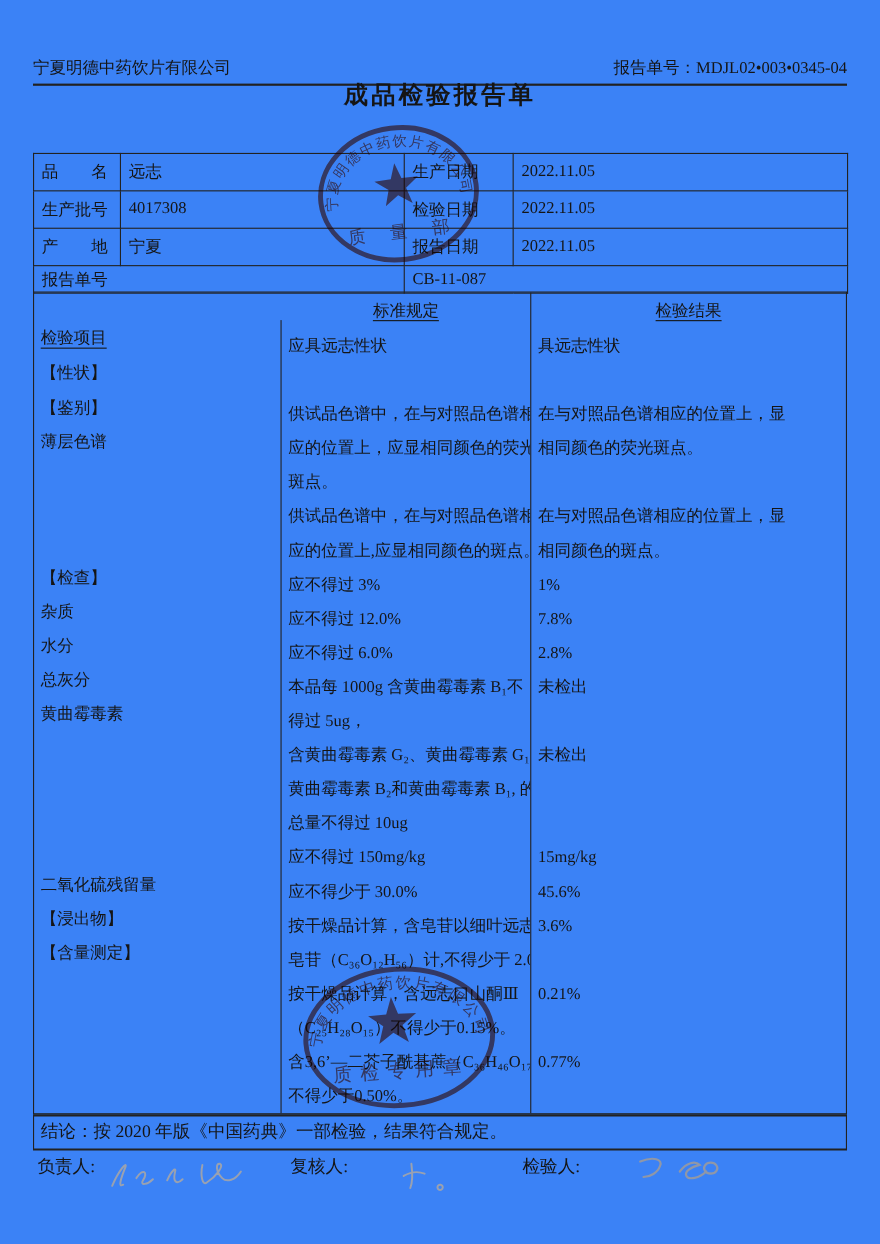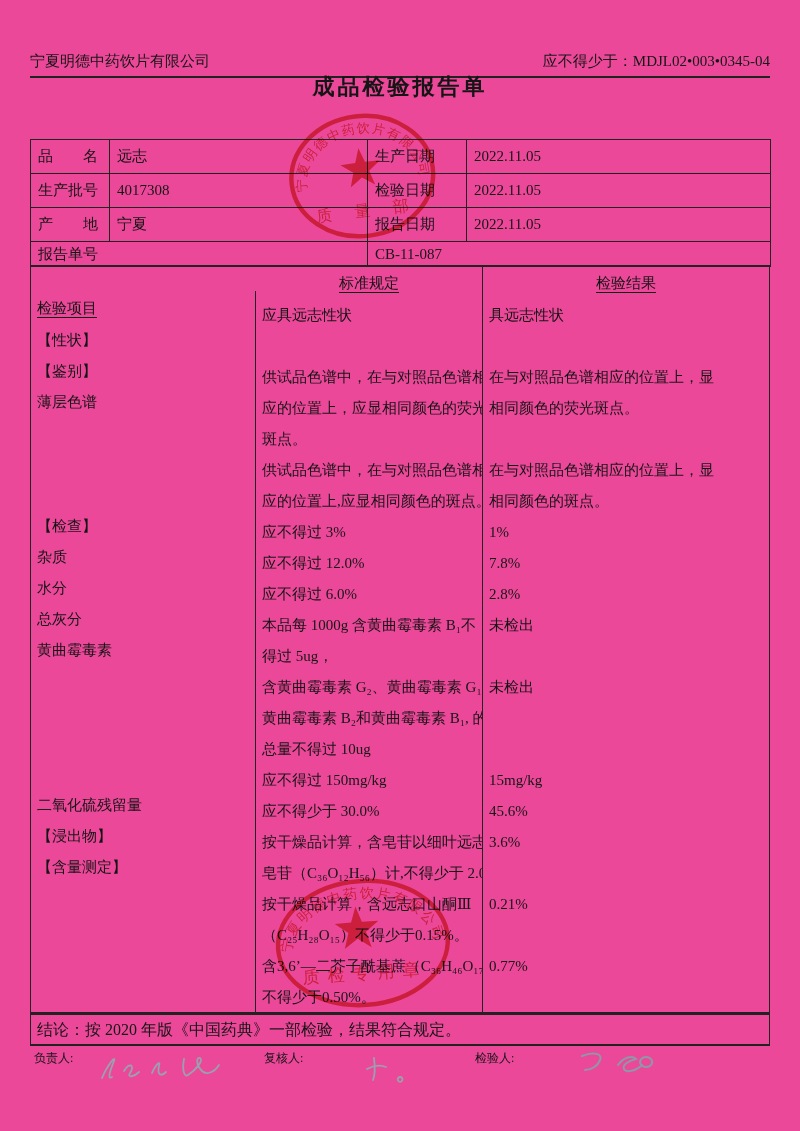--- a/index.html
+++ b/index.html
@@ -1,17 +1,17 @@
 <!DOCTYPE html>
 <html><head>
 <meta charset="utf-8">
 <style>
   html,body { margin:0; padding:0; }
   .page {
-    position:relative; width:800px; height:1131px; background:#ec4899;
+    position:relative; width:800px; height:1131px; background:#3b82f6;
     font-family:"Liberation Serif","DejaVu Serif",serif; color:#151515;
     overflow:hidden;
   }
   
   .doc-header {
     position:absolute; left:30px; top:52px; width:740px;
     display:flex; justify-content:space-between; font-size:15px;
   }
   .header-rule {
     position:absolute; left:30px; top:76px; width:740px;
@@ -48,40 +48,40 @@
     height:31px; line-height:31px; white-space:pre; padding:0 6px; overflow:hidden;
   }
   
   .conclusion {
     position:absolute; left:30px; top:1013px; width:740px; height:33px;
     border:1px solid #222; border-top:2px solid #222; border-bottom:2px solid #222;
     box-sizing:border-box; line-height:29px; padding-left:6px; font-size:16px;
     white-space:pre;
   }
   
-  .sig-row { position:absolute; left:30px; top:1050px; width:740px; height:40px; font-size:12px; }
+  .sig-row { position:absolute; left:30px; top:1050px; width:740px; height:40px; font-size:16px; }
   .sig-label { position:absolute; top:0; white-space:pre; }
   .lbl-owner { left:4px; }
   .lbl-reviewer { left:234px; }
   .lbl-inspector { left:445px; }
   .sig-svg { position:absolute; }
   
   .stamp { position:absolute; mix-blend-mode:multiply; opacity:0.8; }
   .stamp-top { left:285px; top:108px; transform:rotate(-7deg); }
   .stamp-bottom { left:272px; top:875px; transform:rotate(-4deg); }
   .stamp text { font-family:"Liberation Sans","DejaVu Sans",sans-serif; }
 </style>
 </head>
 <body>
 
 <div class="page">
 
   <div class="doc-header">
     <span>宁夏明德中药饮片有限公司</span>
-    <span><span>应不得少于：</span><span>MDJL02•003•0345-04</span></span>
+    <span><span>报告单号：</span><span>MDJL02•003•0345-04</span></span>
   </div>
   <div class="header-rule"></div>
   <div class="doc-title">成品检验报告单</div>
 
   <table class="info-table">
     <colgroup>
         <col style="width:79px">
         <col style="width:258px">
         <col style="width:99px">
         <col style="width:304px">

